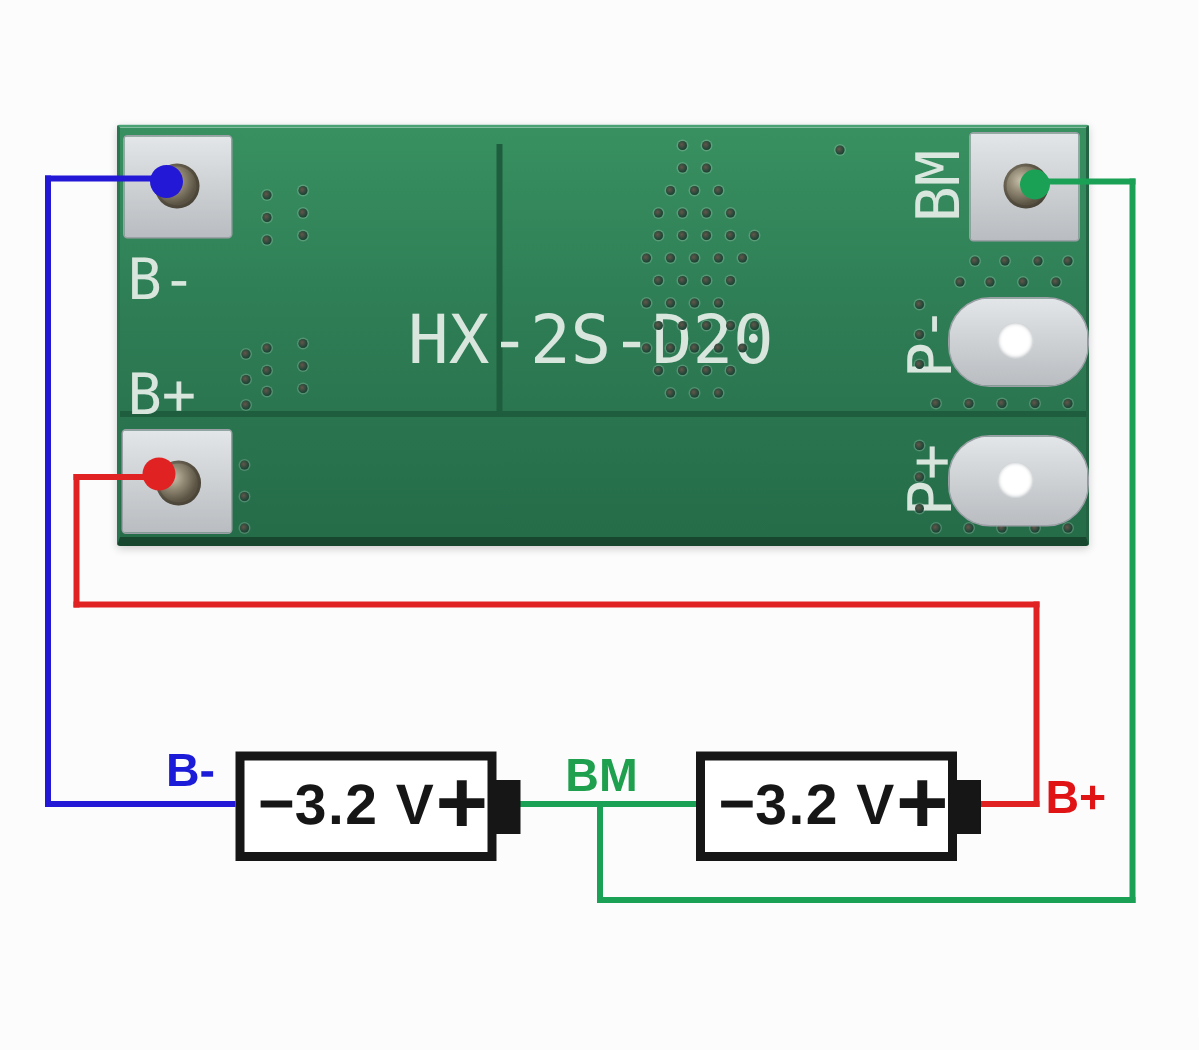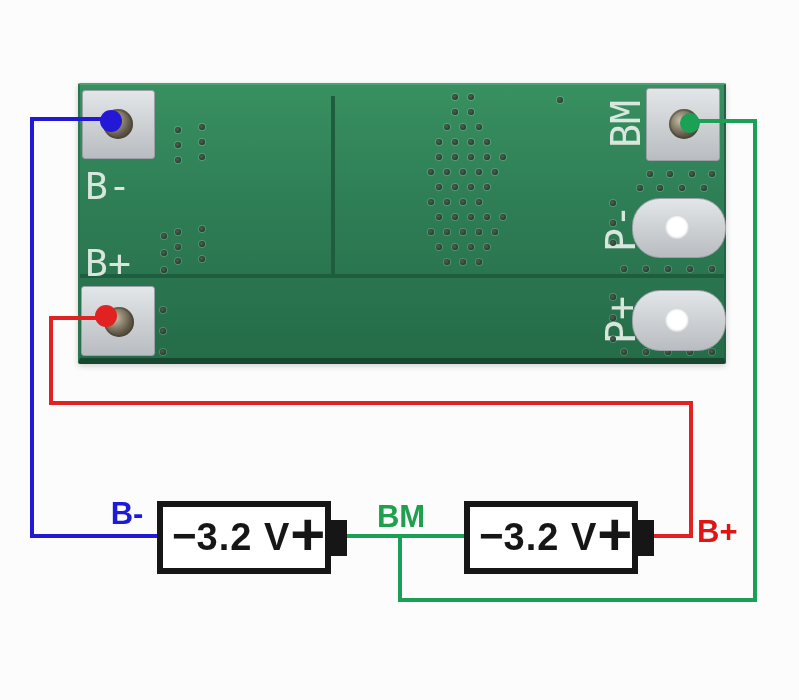--- a/index.html
+++ b/index.html
@@ -77,20 +77,21 @@
 </style>
 </head>
 <body>
 
 <div class="canvas">
 
   <div class="pcb"></div>
   <div class="trace v"></div>
   <div class="trace h"></div>
 
+  <div class="silk silk-model">HX-2S-D20</div>
   <div class="silk silk-bminus">B-</div>
   <div class="silk silk-bplus">B+</div>
   <div class="silk silk-rot silk-bm">BM</div>
   <div class="silk silk-rot silk-pminus">P-</div>
   <div class="silk silk-rot silk-pplus">P+</div>
 
   <div>
       <span class="via" style="left: 175px; top: 127px;"></span>
       <span class="via" style="left: 175px; top: 142px;"></span>
       <span class="via" style="left: 175px; top: 157px;"></span>

